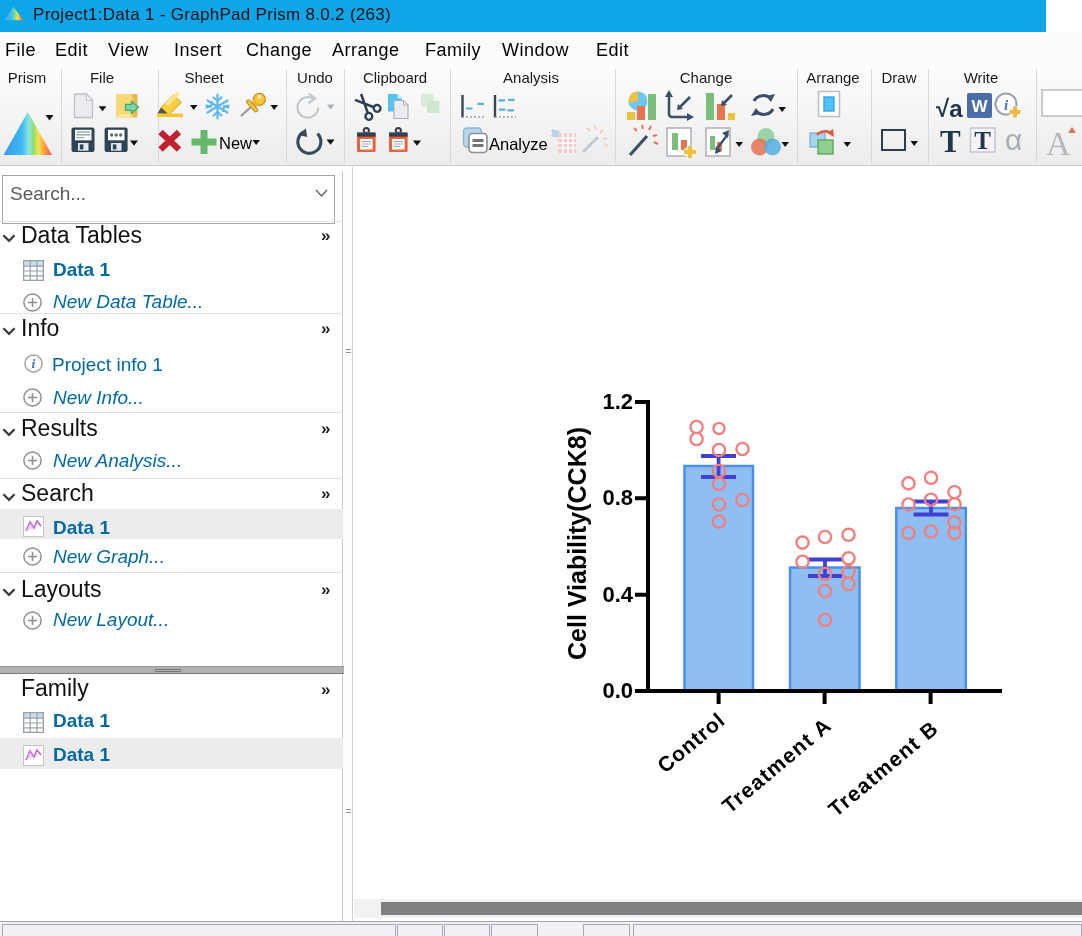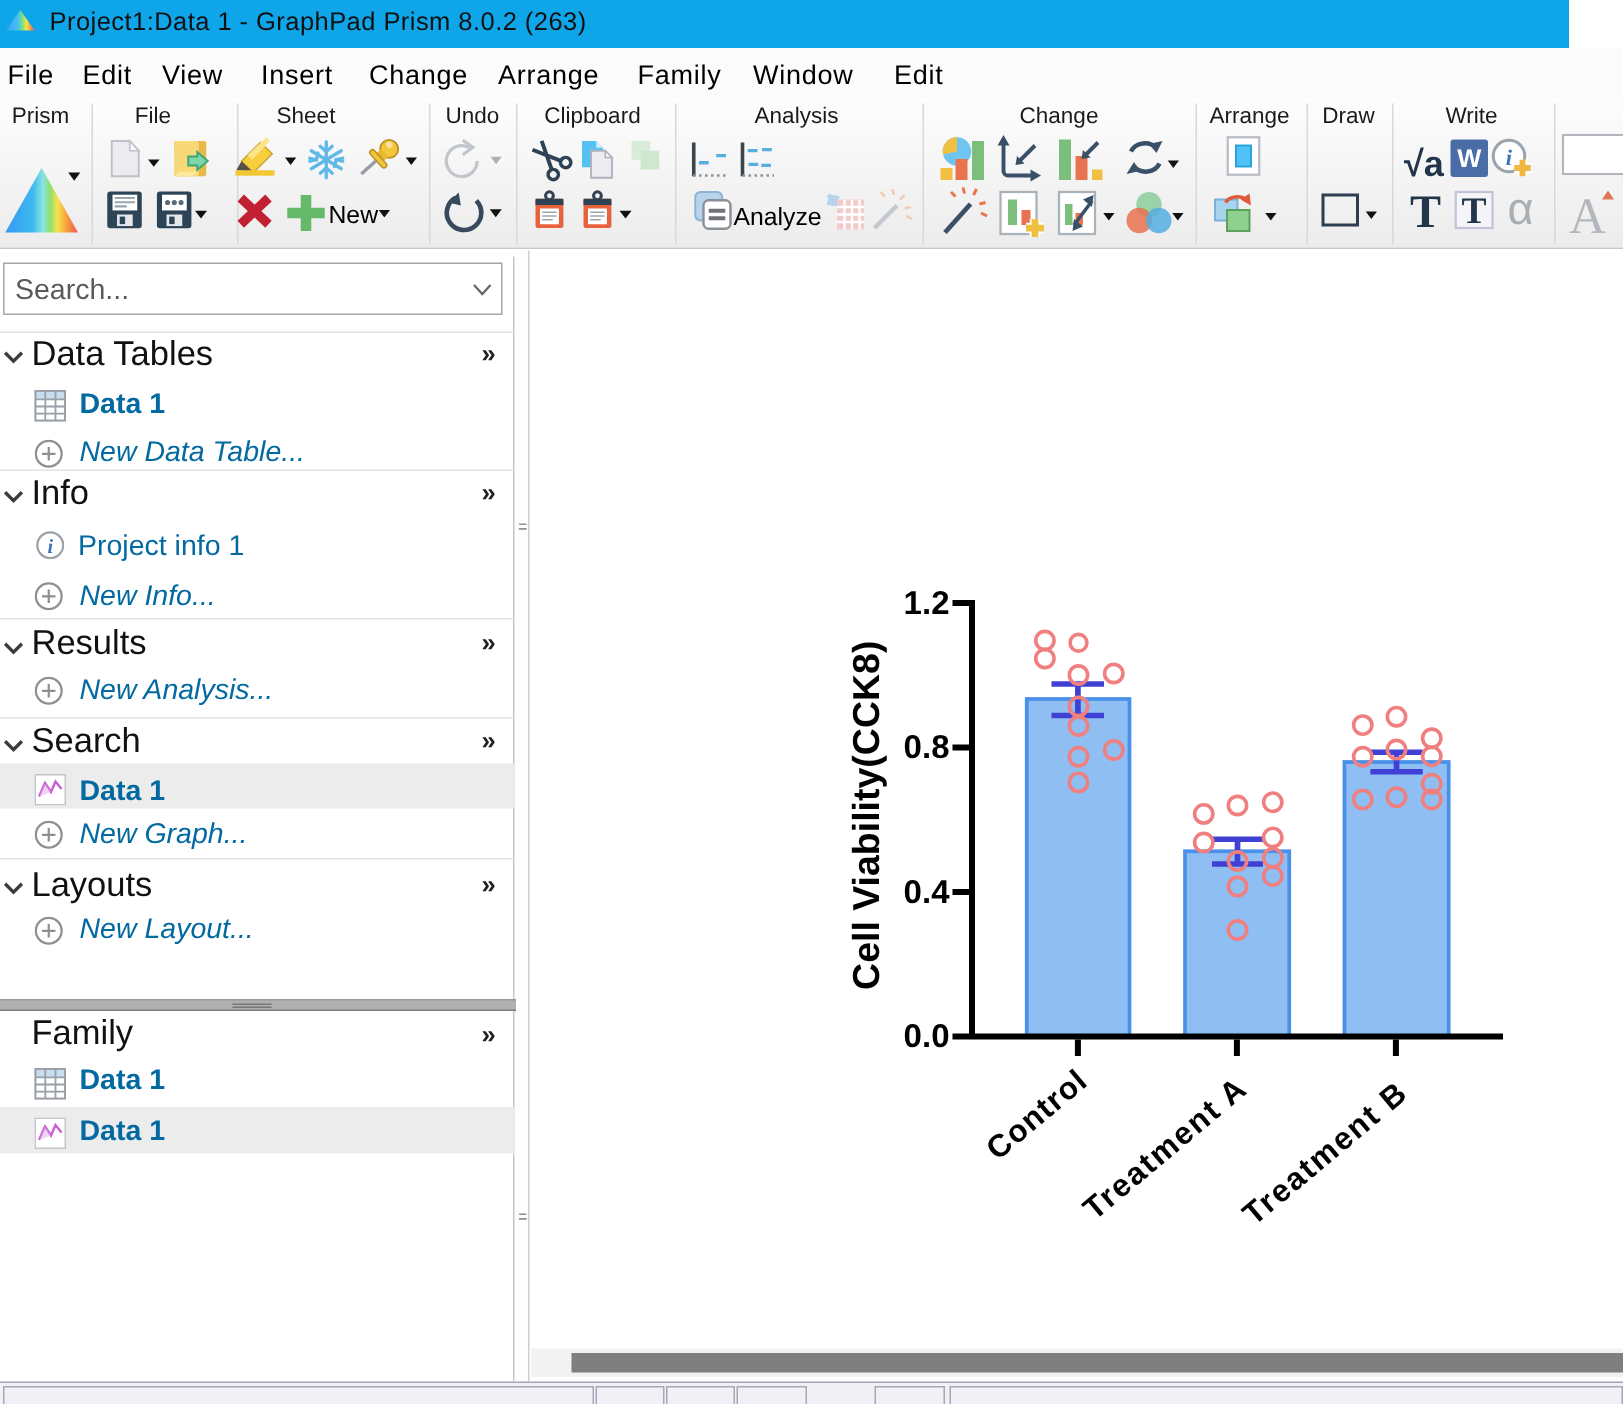--- a/index.html
+++ b/index.html
@@ -10,21 +10,21 @@
 #menubar { position:absolute; left:0; top:32px; width:1082px; height:34px; background:#fbfbfb; }
 .mitem { position:absolute; top:8px; font-size:18px; letter-spacing:0.5px; color:#000; }
 #toolbar { position:absolute; left:0; top:66px; width:1082px; height:100px;
   background:linear-gradient(#fdfdfd,#ececec); border-bottom:1px solid #c8c8c8; }
 .tsep { position:absolute; top:3px; width:1px; height:94px; background:#d8d8d8; }
 .tlabel { position:absolute; top:3px; font-size:15px; color:#1a1a1a; width:120px; text-align:center; }
 #sidebar { position:absolute; left:0; top:171px; width:343px; height:750px; background:#ffffff; border-right:1px solid #c4c4c4; }
 #sbscroll { position:absolute; left:344px; top:167px; width:9px; height:754px; background:#fdfdfd; border-right:1px solid #cfcfcf; }
 .sgrip { position:absolute; left:2px; width:5px; border-top:1px solid #909090; border-bottom:1px solid #909090; height:4px; }
 .sgrip:before { content:""; position:absolute; left:0; top:1.5px; width:5px; height:1px; background:#909090; }
-#searchbox { position:absolute; left:2px; top:4px; width:333px; height:35px; border:1px solid #a6a6a6; background:#fff; }
+#searchbox { position:absolute; left:2px; top:4px; width:333px; height:49px; border:1px solid #a6a6a6; background:#fff; }
 #searchbox .ph { position:absolute; left:7px; top:7px; color:#5a5a5a; font-size:19px; }
 .shead { position:absolute; left:21px; font-size:23px; color:#111;text-align:center; }
 .schev { position:absolute; left:2px; width:14px; height:14px; }
 .sarr { position:absolute; left:321px; font-size:17px; color:#222; font-weight:bold; }
 .sdiv { position:absolute; left:0; width:343px; height:1px; background:#e2e2e2; }
 .srow-sel { position:absolute; left:0; width:343px; height:30px; background:#ececec; }
 .sitem { position:absolute; font-size:19px; color:#0369a1; }
 .sitem.b { font-weight:bold; }
 .sitem.i { font-style:italic; }
 #splitter { position:absolute; left:0; top:495px; width:344px; height:8px; background:#b0b0b0; border-top:1px solid #999; border-bottom:1px solid #7d7d7d; }

